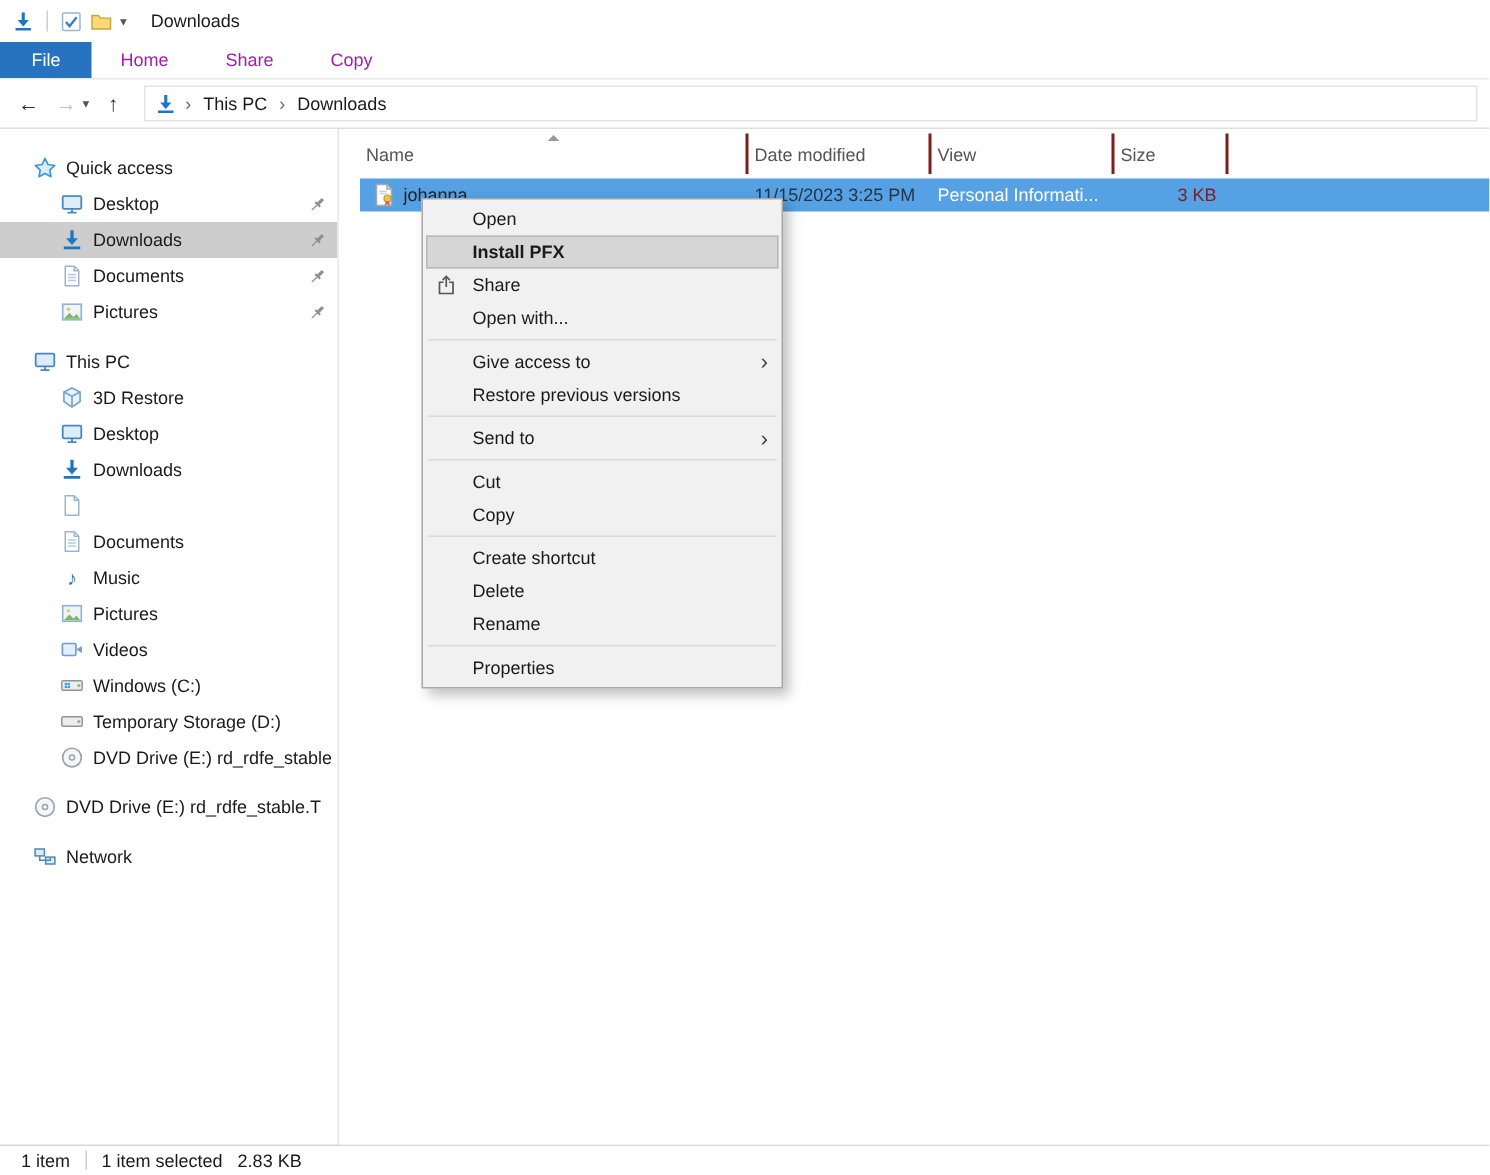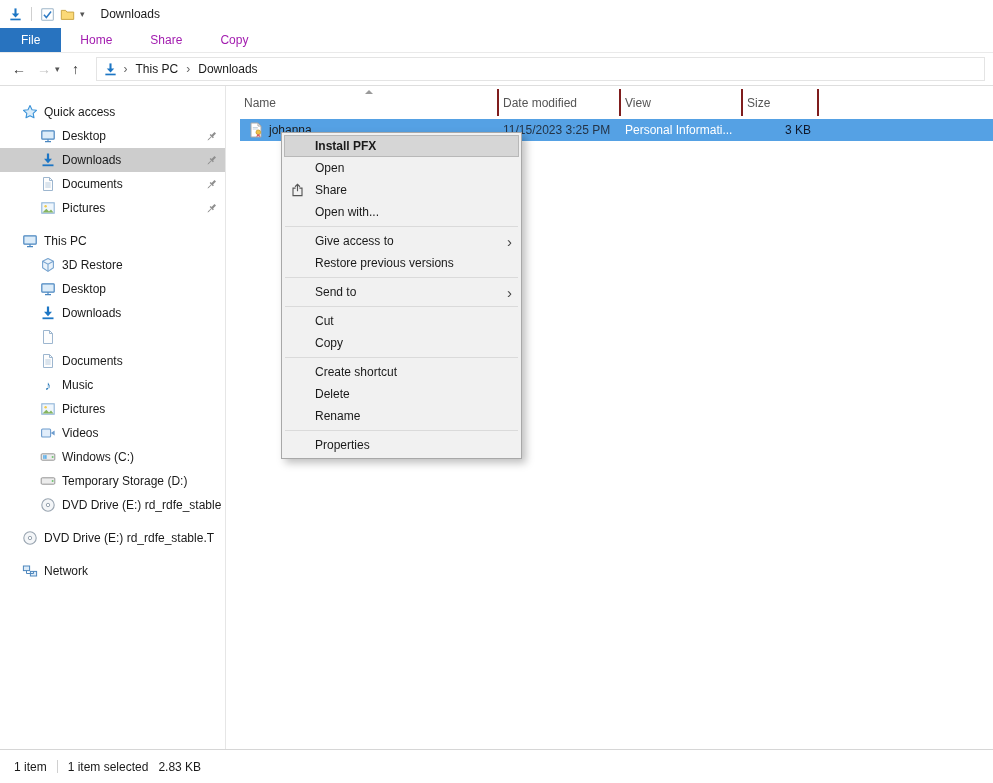--- a/index.html
+++ b/index.html
@@ -53,34 +53,34 @@
   .hdr { display:grid; grid-template-columns:259px 122px 122px 76px; padding-left:14px; margin-top:3px; height:27px; position:relative; color:#555; }
   .hcell { height:100%; display:flex; align-items:center; padding-left:4px; border-right:2px solid #7f1d1d; cursor:default; }
   .sort-caret { position:absolute; left:139px; top:1px; width:0; height:0;
                 border-left:4px solid transparent; border-right:4px solid transparent; border-bottom:4px solid #9a9a9a; }
 
   .frow { display:grid; grid-template-columns:259px 122px 122px 76px; margin-left:14px; margin-top:3px; height:22px;
           background:#55a1e4; align-items:center; cursor:default; }
   .fname { display:flex; align-items:center; gap:5px; padding-left:8px; color:#1c1c1c; overflow:hidden; white-space:nowrap; }
   .fdate { padding-left:4px; color:#243447; white-space:nowrap; }
   .ftype { padding-left:4px; color:#ffffff; white-space:nowrap; overflow:hidden; }
-  .fsize { text-align:right; padding-right:8px; color:#0f172a; white-space:nowrap; }
+  .fsize { text-align:right; padding-right:8px; color:#7f1d1d; white-space:nowrap; }
 
   
   .menu { position:absolute; left:55px; top:46px; width:241px; background:#f1f1f1;
           border:1px solid #a8a8a8; box-shadow:4px 4px 8px rgba(0,0,0,0.25); padding:2px 0; z-index:10; }
   .mitem { height:22px; display:flex; align-items:center; padding:0 8px 0 33px; position:relative; cursor:default; }
   .mitem.bold { font-weight:bold; }
   .mitem.hl { background:#d6d6d6; outline:1px solid #b8b8b8; outline-offset:-1px; margin:0 2px; padding-left:31px; }
   .micon { position:absolute; left:8px; width:15px; height:15px; }
   .msub { position:absolute; right:9px; color:#444; font-size:15px; line-height:1; }
   .msep { height:1px; background:#dadada; margin:3px 3px; }
 
   
-  .statusbar { height:34px; flex:0 0 auto; border-top:1px solid #d6d6d6; display:flex; align-items:center; padding-left:14px; gap:10px; }
+  .statusbar { height:20px; flex:0 0 auto; border-top:1px solid #d6d6d6; display:flex; align-items:center; padding-left:14px; gap:10px; }
   .sb-sep { width:1px; height:13px; background:#d0d0d0; }
 </style>
 </head>
 <body>
 
 <svg width="0" height="0" style="position:absolute">
   <defs>
     <symbol id="i-download" viewBox="0 0 16 16">
       <path d="M8 1.5v6.5" stroke="#1d76c4" stroke-width="2.2" fill="none"></path>
       <path d="M4 6.8h8L8 11.3z" fill="#1d76c4"></path>
@@ -370,25 +370,25 @@
               <use href="#i-cert"></use>
             </svg>
           <span>johanna</span>
         </div>
         <div class="fdate">11/15/2023 3:25 PM</div>
         <div class="ftype">Personal Informati...</div>
         <div class="fsize">3 KB</div>
       </div>
 
       <div class="menu">
+        <div class="mitem">
+          <span>Open</span>
+        </div>
         <div class="mitem bold hl">
           <span>Install PFX</span>
-        </div>
-        <div class="mitem">
-          <span>Open</span>
         </div>
         <div class="mitem">
           <svg class="micon">
               <use href="#i-share"></use>
             </svg>
           <span>Share</span>
         </div>
         <div class="mitem">
           <span>Open with...</span>
         </div>

